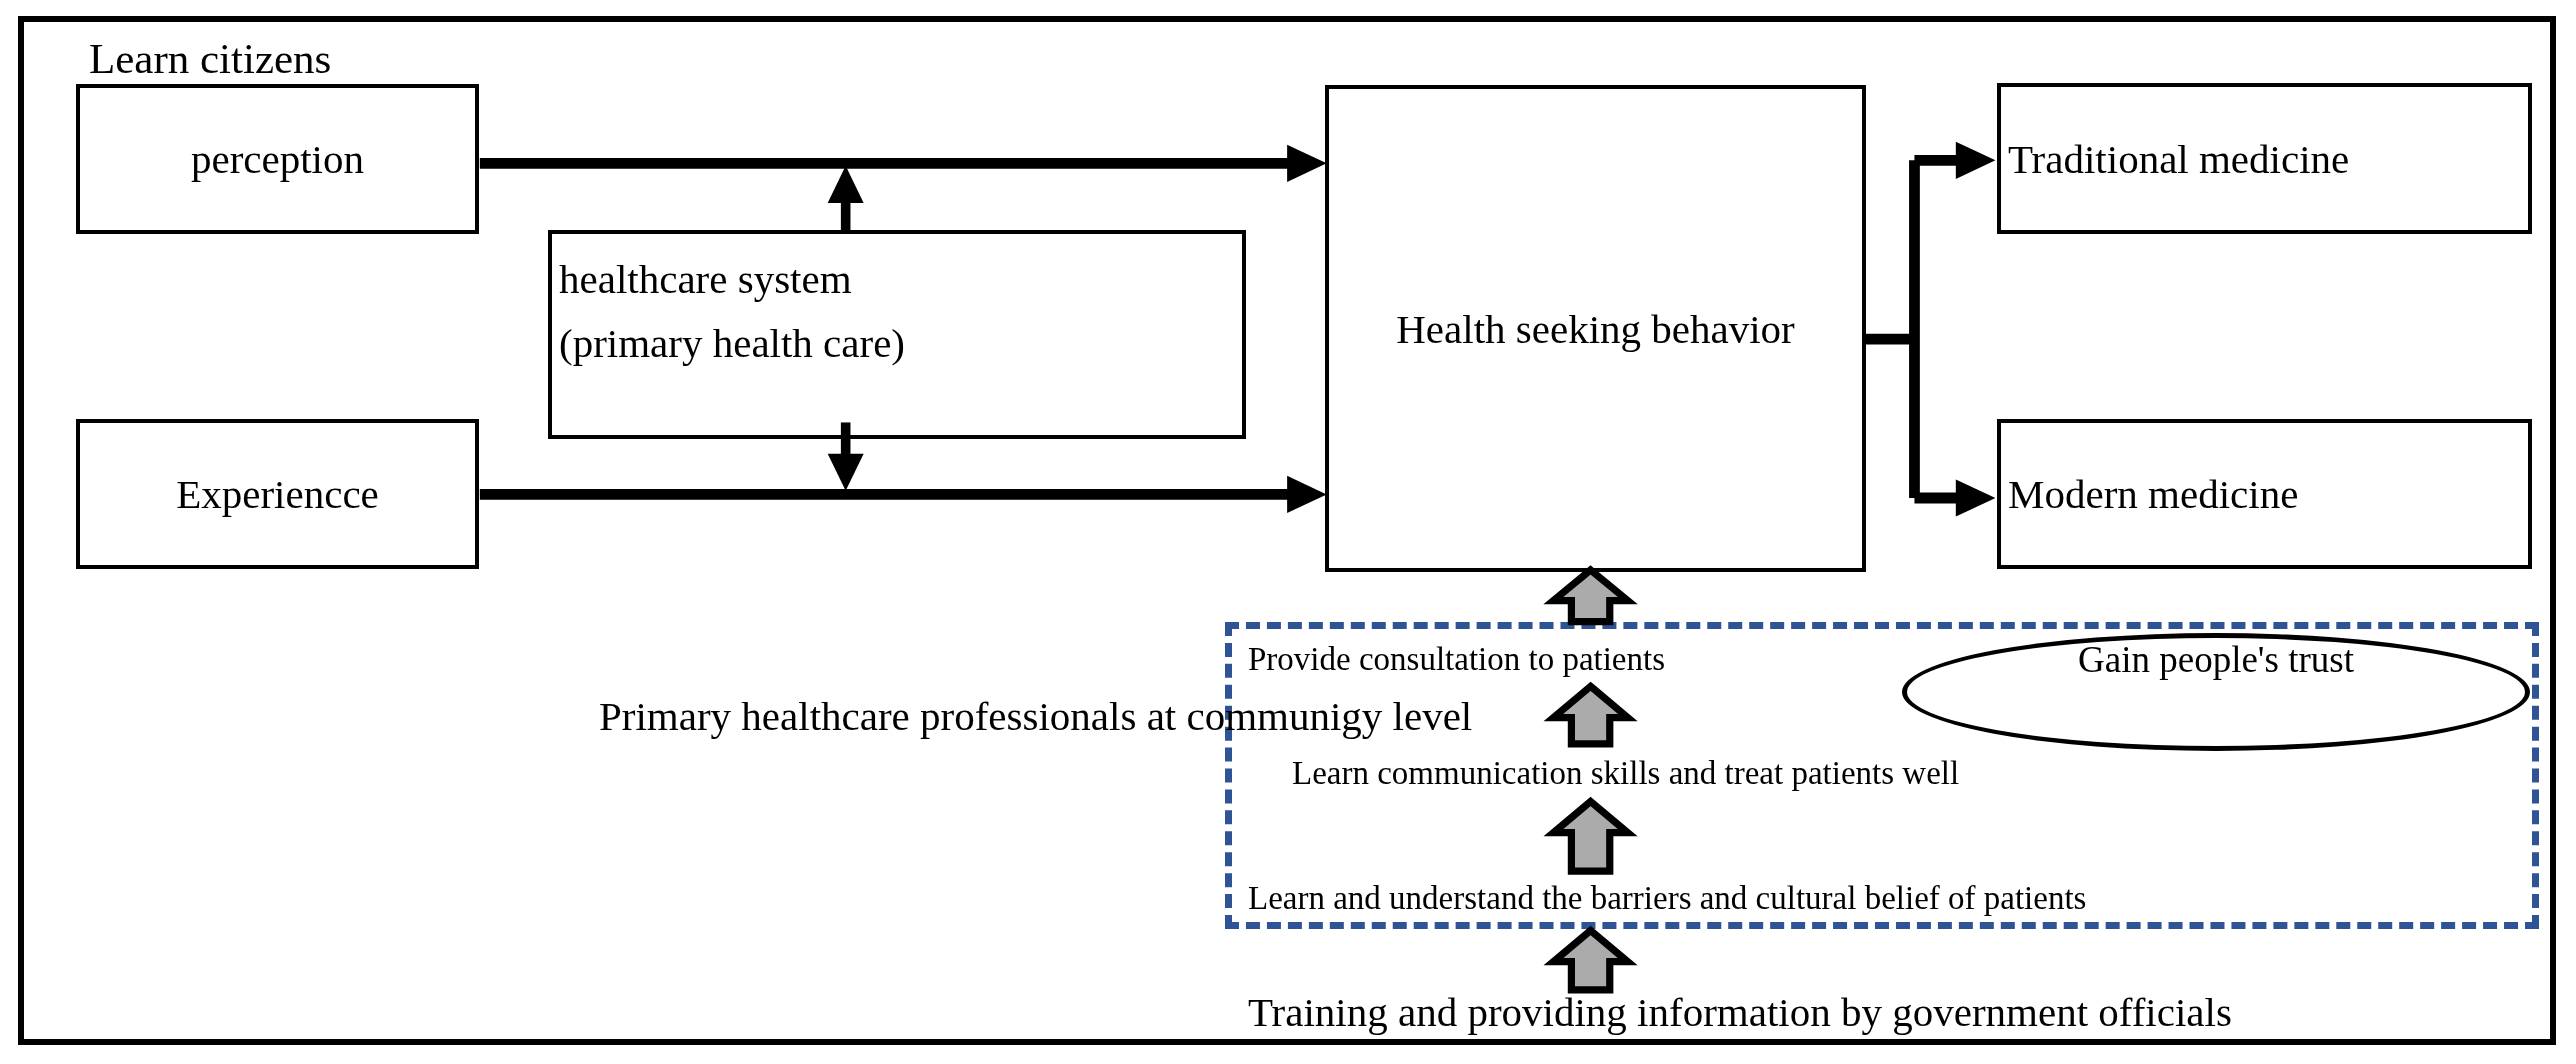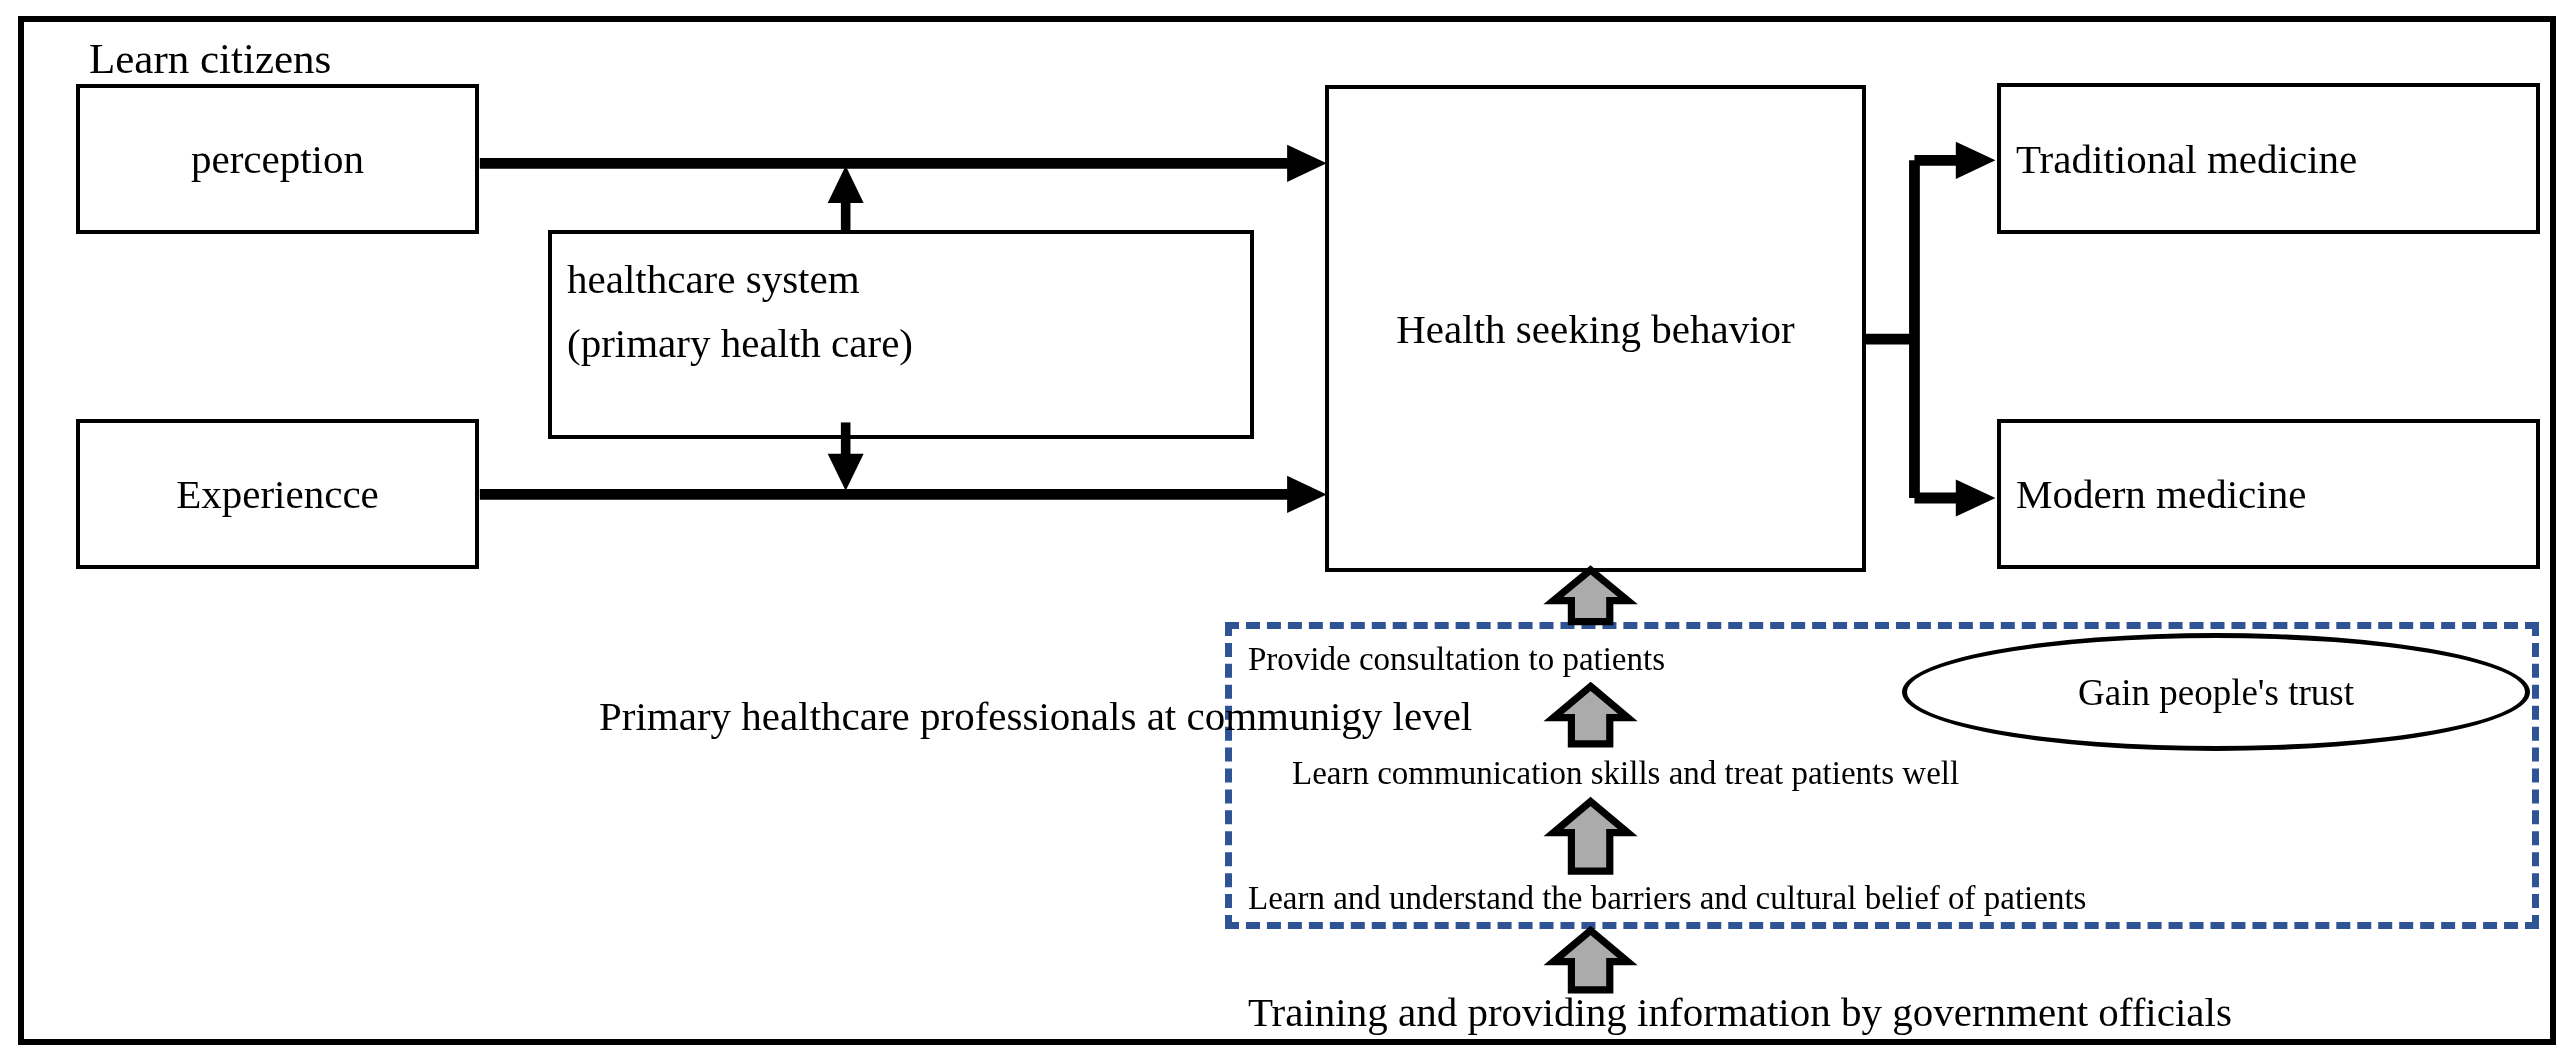--- a/index.html
+++ b/index.html
@@ -12,40 +12,40 @@
     left:18px;top:16px;width:2526px;height:1017px;
     border:6px solid #000;
   }
   .plainlabel{font-size:43px;line-height:48px;white-space:nowrap;}
   .box{
     border:4.8px solid #000;background:#fff;
     display:flex;flex-direction:column;justify-content:center;
     font-size:41px;
   }
   .box.centered{align-items:center;text-align:center;}
-  .box.leftpad{padding-left:15px;}
+  .box.leftpad{padding-left:7px;}
   .box .ln{display:block;}
   .cultural{left:76px;top:84px;width:395px;height:142px;line-height:71px;}
   .barriers{left:548px;top:230px;width:683px;height:188px;line-height:64px;justify-content:flex-start;padding-top:13px;}
   .experience{left:76px;top:419px;width:395px;height:142px;}
   .health{left:1325px;top:85px;width:533px;height:479px;}
   .traditional{left:1997px;top:83px;width:520px;height:143px;}
   .modern{left:1997px;top:419px;width:520px;height:142px;}
   .dashedbox{
     left:1225px;top:622px;width:1300px;height:293px;
     border:7.8px dashed #2F5496;background:transparent;
   }
   .step{font-size:33px;line-height:48px;white-space:nowrap;left:1248px;}
   .step1{top:635px;}
   .step2{top:749px;margin-left:44px;}
   .step3{top:874px;}
   .ellipse{
     left:1902px;top:633px;width:618px;height:108px;
     border:5.4px solid #000;border-radius:50%;
-    display:flex;align-items:center;justify-content:center;
+    display:flex;align-items:flex-start;justify-content:center;
     font-size:37px;white-space:nowrap;background:#fff;
   }
   .sidelabel{left:559px;top:684px;font-size:41px;line-height:64px;white-space:nowrap;margin-left:40px;}
   .bottomlabel{left:1248px;top:988px;font-size:41px;line-height:48px;white-space:nowrap;}
   svg.overlay{left:0;top:0;pointer-events:none;}
 </style>
 </head>
 <body>
 
 <div class="abs frame"></div>

